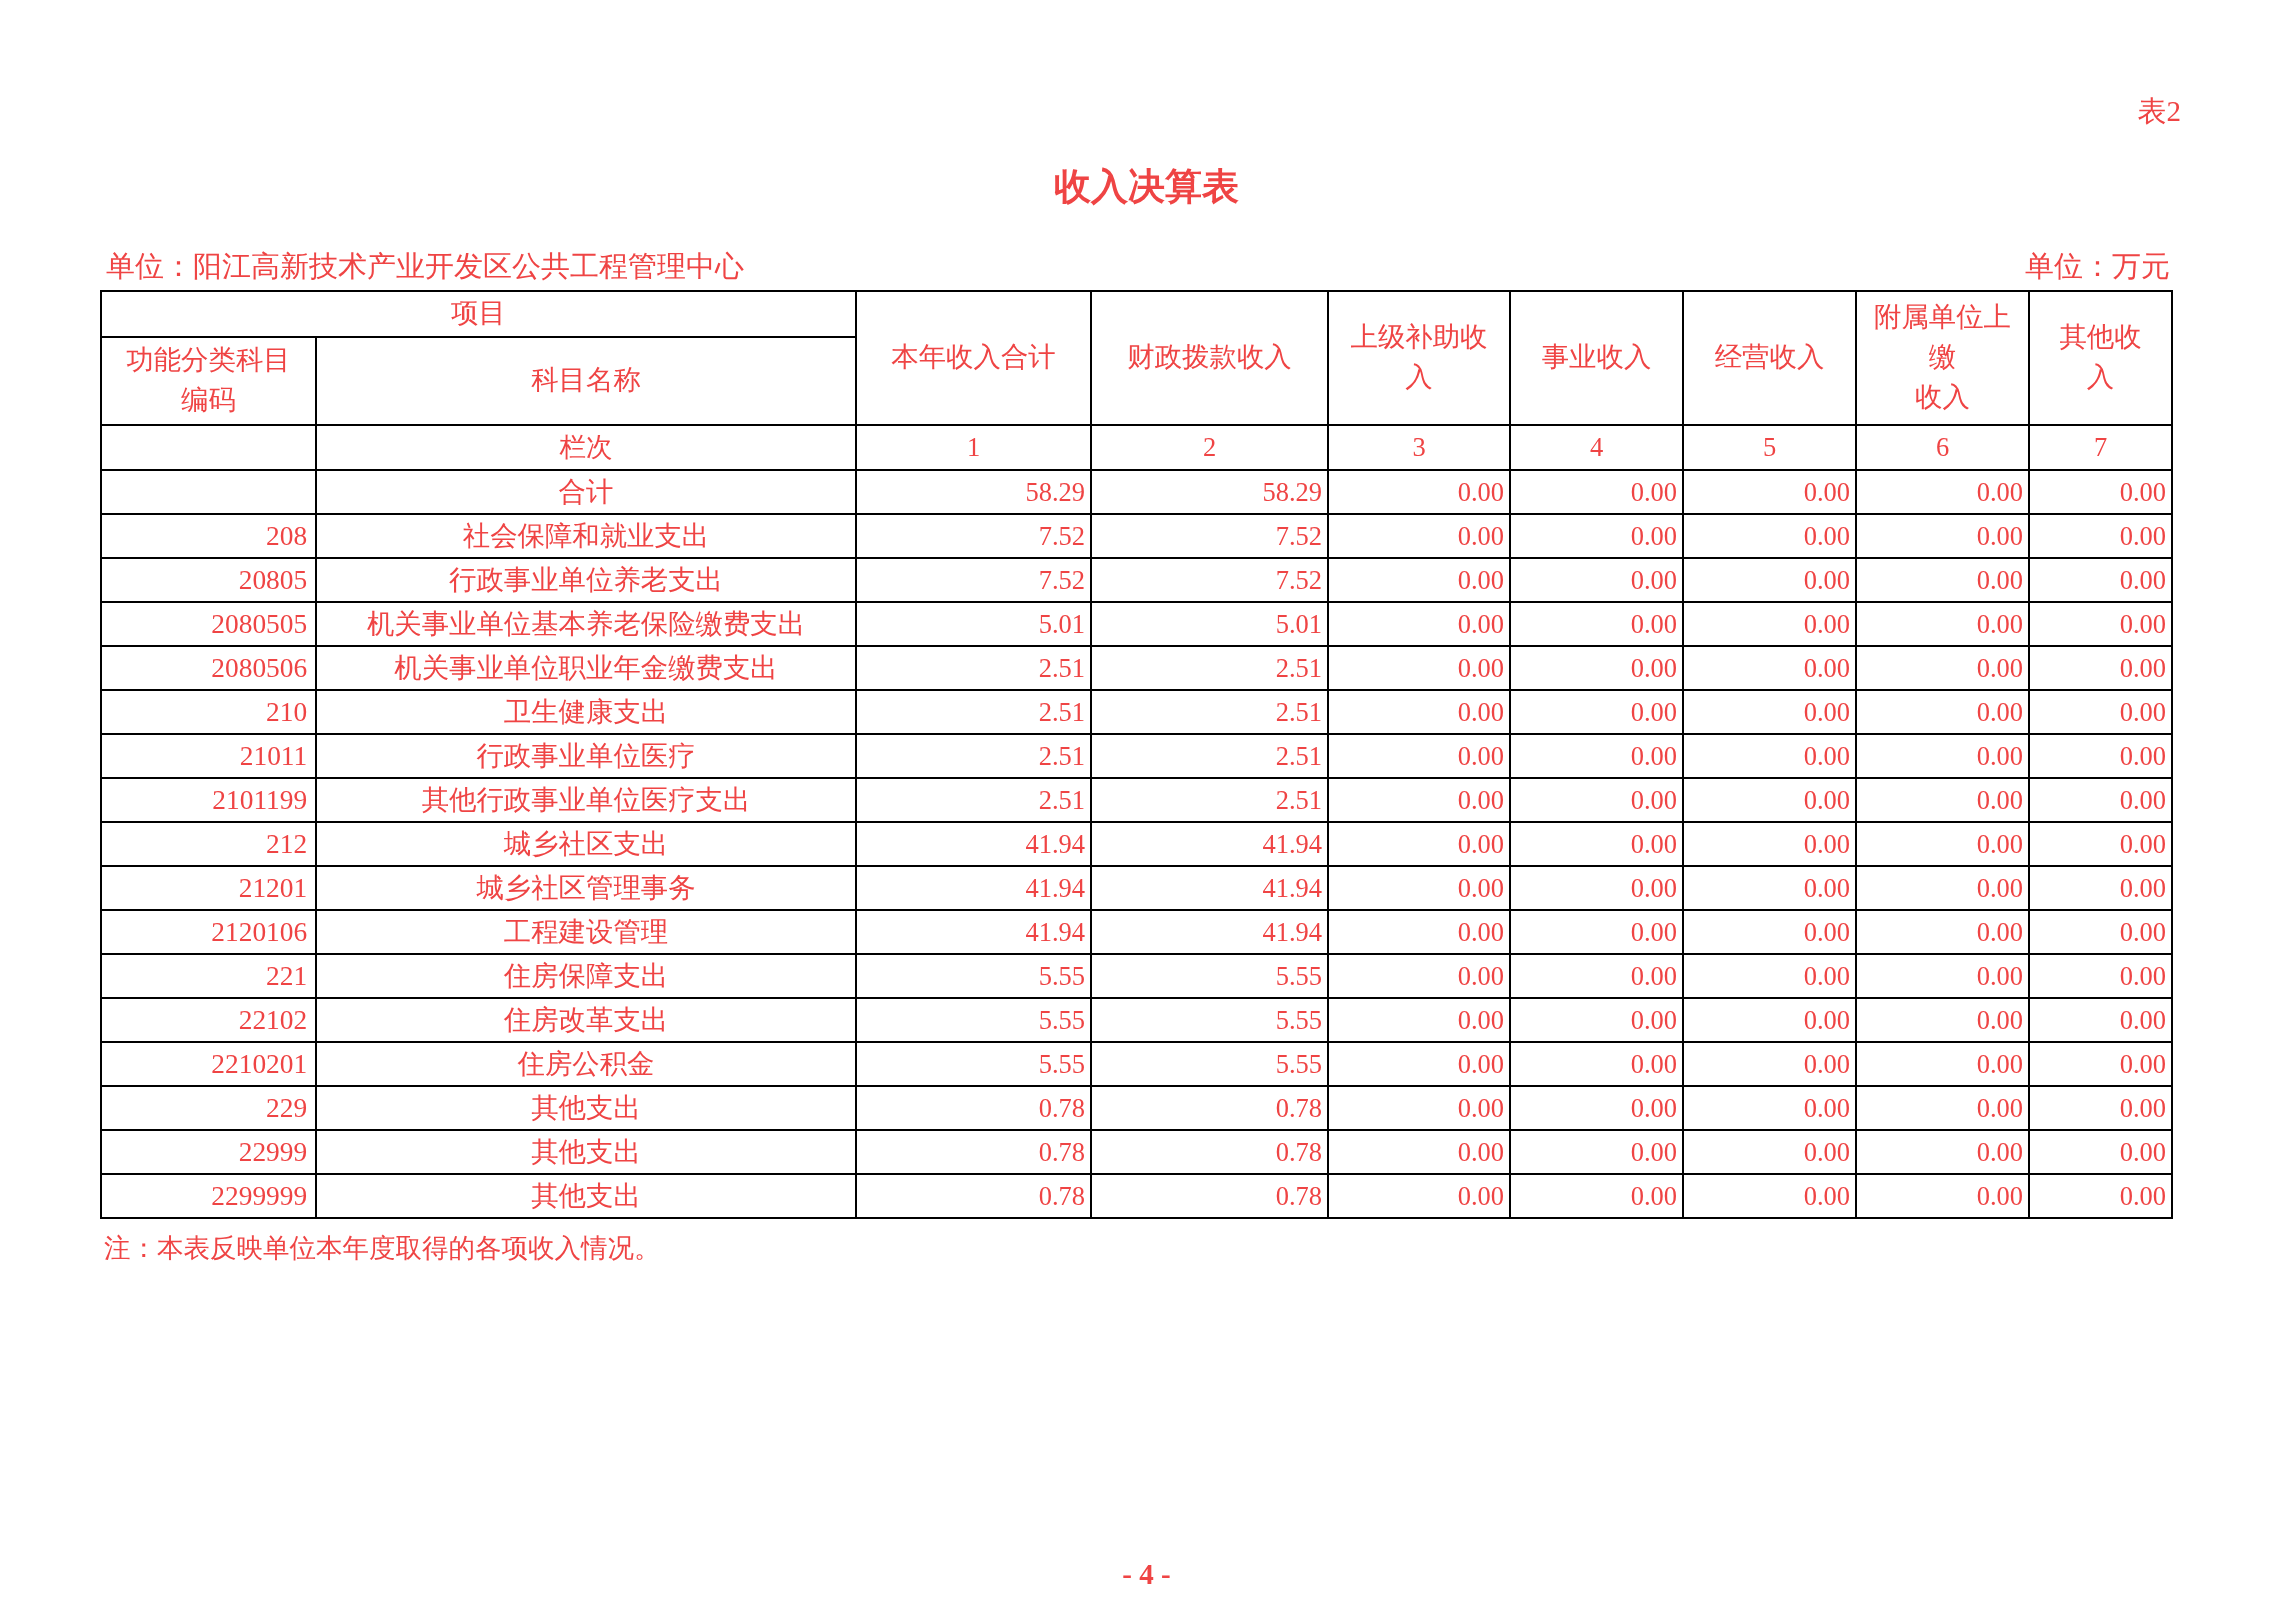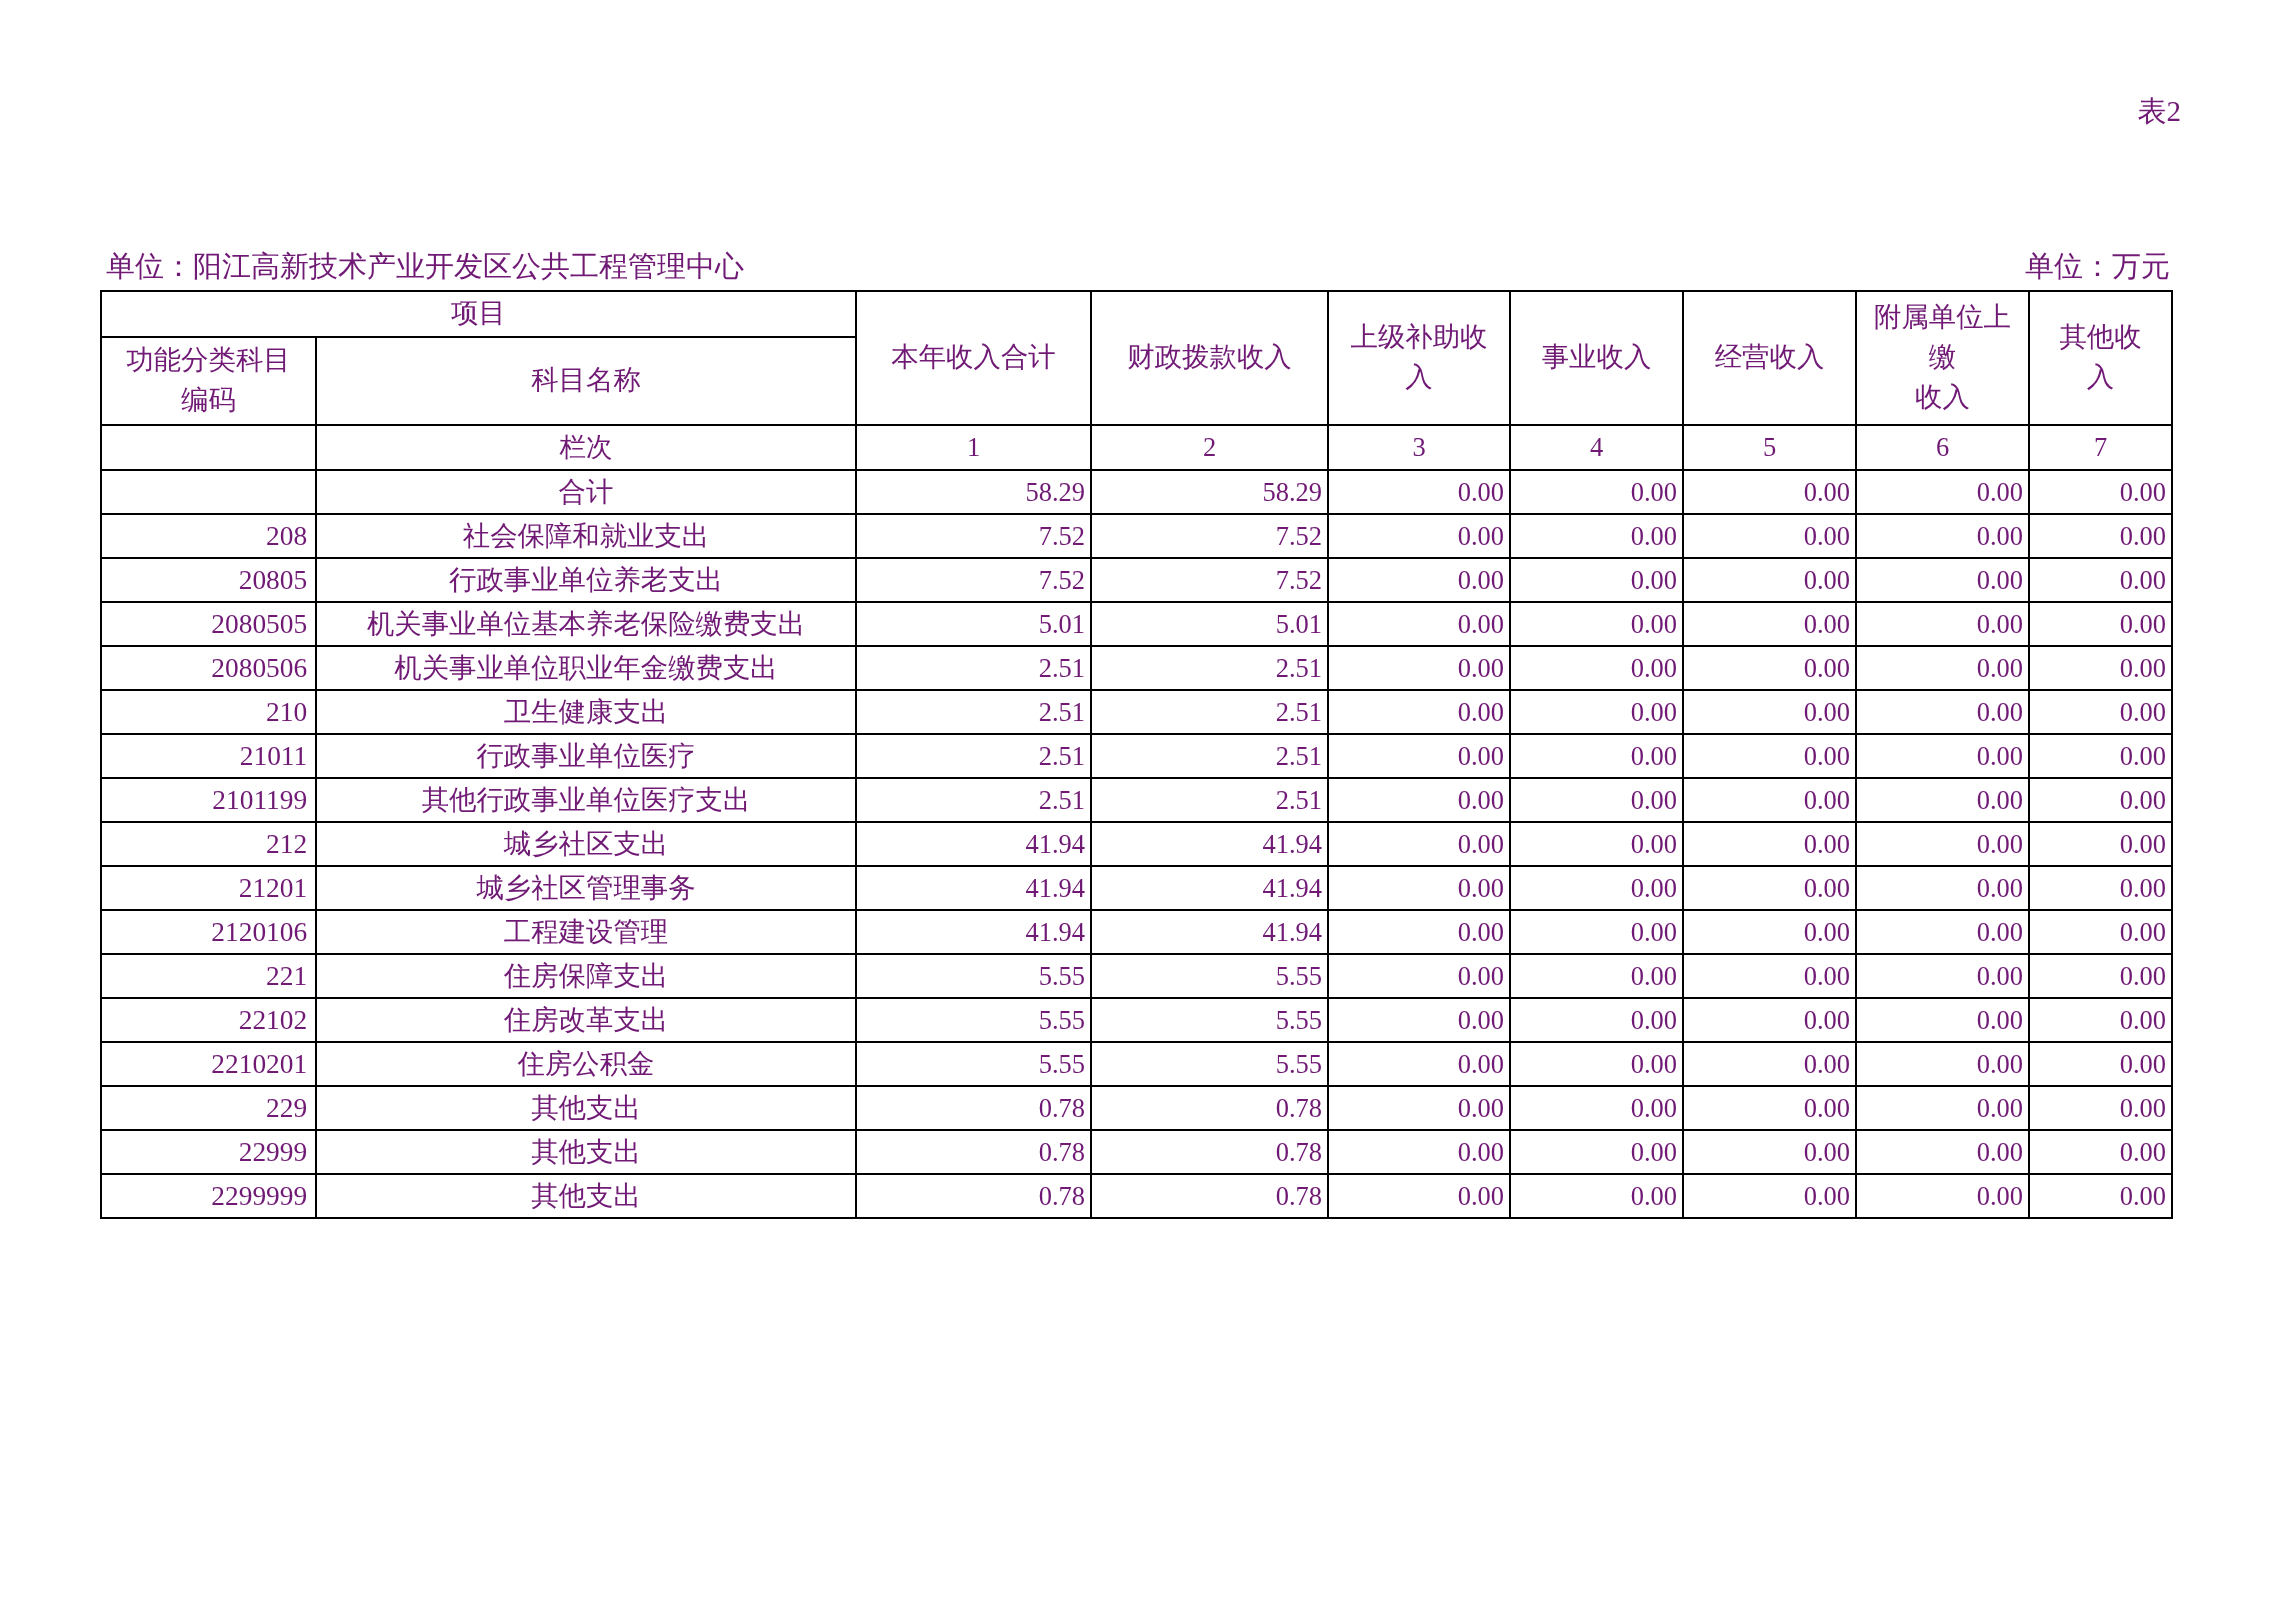--- a/index.html
+++ b/index.html
@@ -3,24 +3,24 @@
 <meta charset="utf-8">
 <style>
   html, body {
     margin: 0;
     padding: 0;
     background: #ffffff;
   }
   .page {
     position: relative;
     width: 2293px;
-    height: 1219px;
+    height: 1621px;
     background: #ffffff;
     font-family: "Liberation Serif", "DejaVu Serif", serif;
-    color: #701a75;
+    color: #ef4444;
     overflow: hidden;
   }
   .table-label {
     position: absolute;
     top: 94px;
     right: 112px;
     font-size: 29px;
     line-height: 1.2;
   }
   .title {
@@ -104,20 +104,21 @@
     font-weight: 700;
   }
 </style>
 </head>
 <body>
 
 <div class="page">
 
   <div class="table-label">表2</div>
 
+  <h1 class="title">收入决算表</h1>
 
   <div class="unit-row">
     <span>单位：阳江高新技术产业开发区公共工程管理中心</span>
     <span>单位：万元</span>
   </div>
 
   <table class="income">
     <colgroup>
       <col style="width:215px">
       <col style="width:540px">

